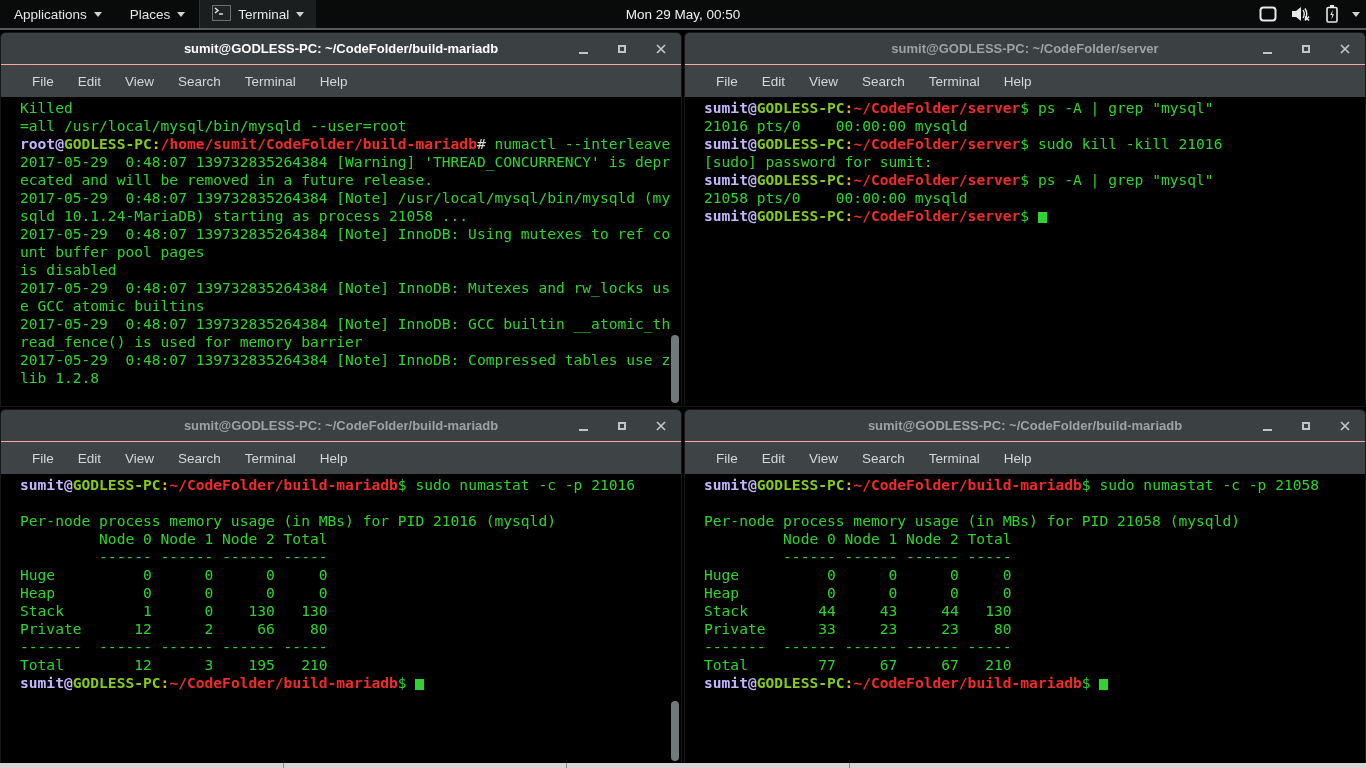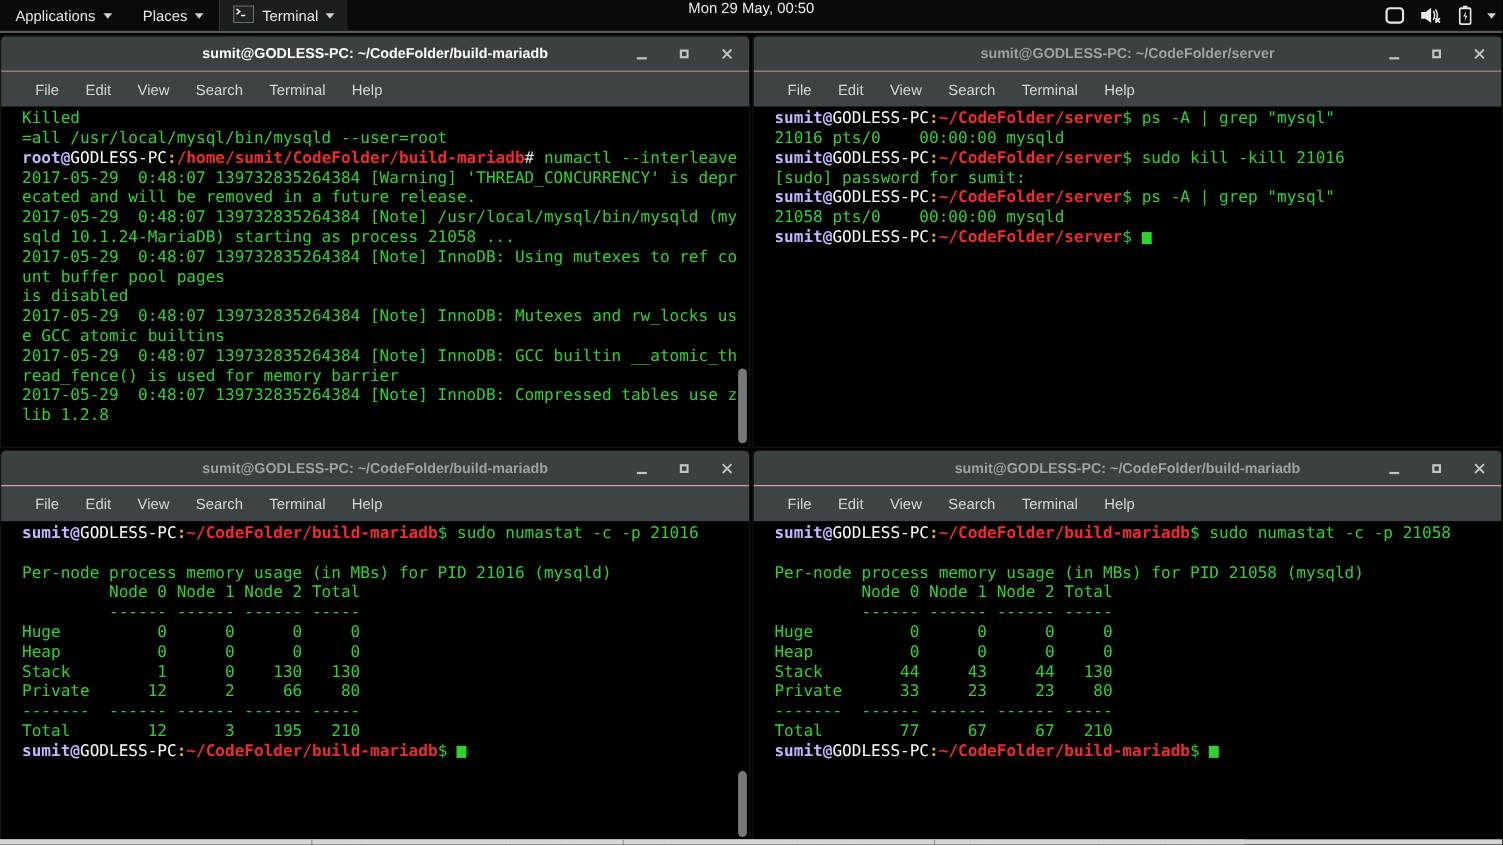--- a/index.html
+++ b/index.html
@@ -11,21 +11,21 @@
              border-bottom:2px solid #565b5d;z-index:50;}
   .panel-left{position:absolute;left:0;top:0;height:28px;display:flex;align-items:center;}
   .panel-item{display:flex;align-items:center;gap:7px;height:28px;padding:0 14px;color:#e6e6e6;
               font-size:13.5px;cursor:default;}
   .panel-sep{width:1px;height:28px;background:#303434;}
   .panel-item.terminal-item{background:#1b1e1e;padding:0 12px;}
   .caret{width:0;height:0;border-left:4px solid transparent;border-right:4px solid transparent;
          border-top:5px solid #cfd2d2;display:inline-block;}
   .term-app-icon{display:inline-block;}
   .panel-clock{position:absolute;left:50%;top:0;transform:translateX(-50%);height:28px;
-               display:flex;color:#efefef;font-size:13.5px;padding:0 10px;}
+               display:flex;align-items:center;color:#efefef;font-size:13.5px;padding:0 10px;}
   .panel-status{position:absolute;right:6px;top:0;height:28px;display:flex;align-items:center;gap:14px;}
   .status-icon{display:flex;align-items:center;}
 
   
   .window{position:absolute;background:#000;border:1px solid #161818;border-radius:5px 5px 0 0;
           box-sizing:border-box;overflow:hidden;}
   .win-tl{left:0;   top:32px;  width:682px; height:375px;}
   .win-tr{left:684px;top:32px; width:682px; height:375px;}
   .win-bl{left:0;   top:409px; width:682px; height:359px;}
   .win-br{left:684px;top:409px;width:682px; height:359px;}
@@ -42,21 +42,21 @@
   .menubar{height:32px;background:#3e4346;border-top:1px solid #fca5a5;display:flex;align-items:center;
            padding-left:20px;gap:2px;}
   .menu-item{color:#d4d7d5;font-size:13.5px;padding:5px 11px;cursor:default;}
 
   .term-body{position:relative;height:calc(100% - 63px);background:#000;padding:2px 0 0 19px;
              font-family:"DejaVu Sans Mono",monospace;font-size:14.6px;line-height:18px;overflow:hidden;}
   .term-line{white-space:pre;height:18px;}
   .seg-g{color:#2fd32f;}
   .seg-w{color:#d9dbd9;}
   .seg-u{color:#c4b5fd;font-weight:bold;}
-  .seg-h{color:#ffffff;font-weight:normal;}
+  .seg-h{color:#84cc16;font-weight:bold;}
   .seg-y{color:#e0b714;font-weight:bold;}
   .seg-p{color:#ef2b2b;font-weight:bold;}
   .cursor{display:inline-block;width:9px;height:11px;background:#2fd32f;vertical-align:-2px;}
 
   .scroll-thumb{position:absolute;right:2px;width:8px;background:#73797a;border-radius:4px;z-index:3;}
   .thumb-tl{bottom:3px;height:68px;}
   .thumb-bl{bottom:6px;height:60px;}
 
   
   .bottom-panel{position:absolute;left:0;top:763px;width:1366px;height:5px;background:#d6d6d6;

